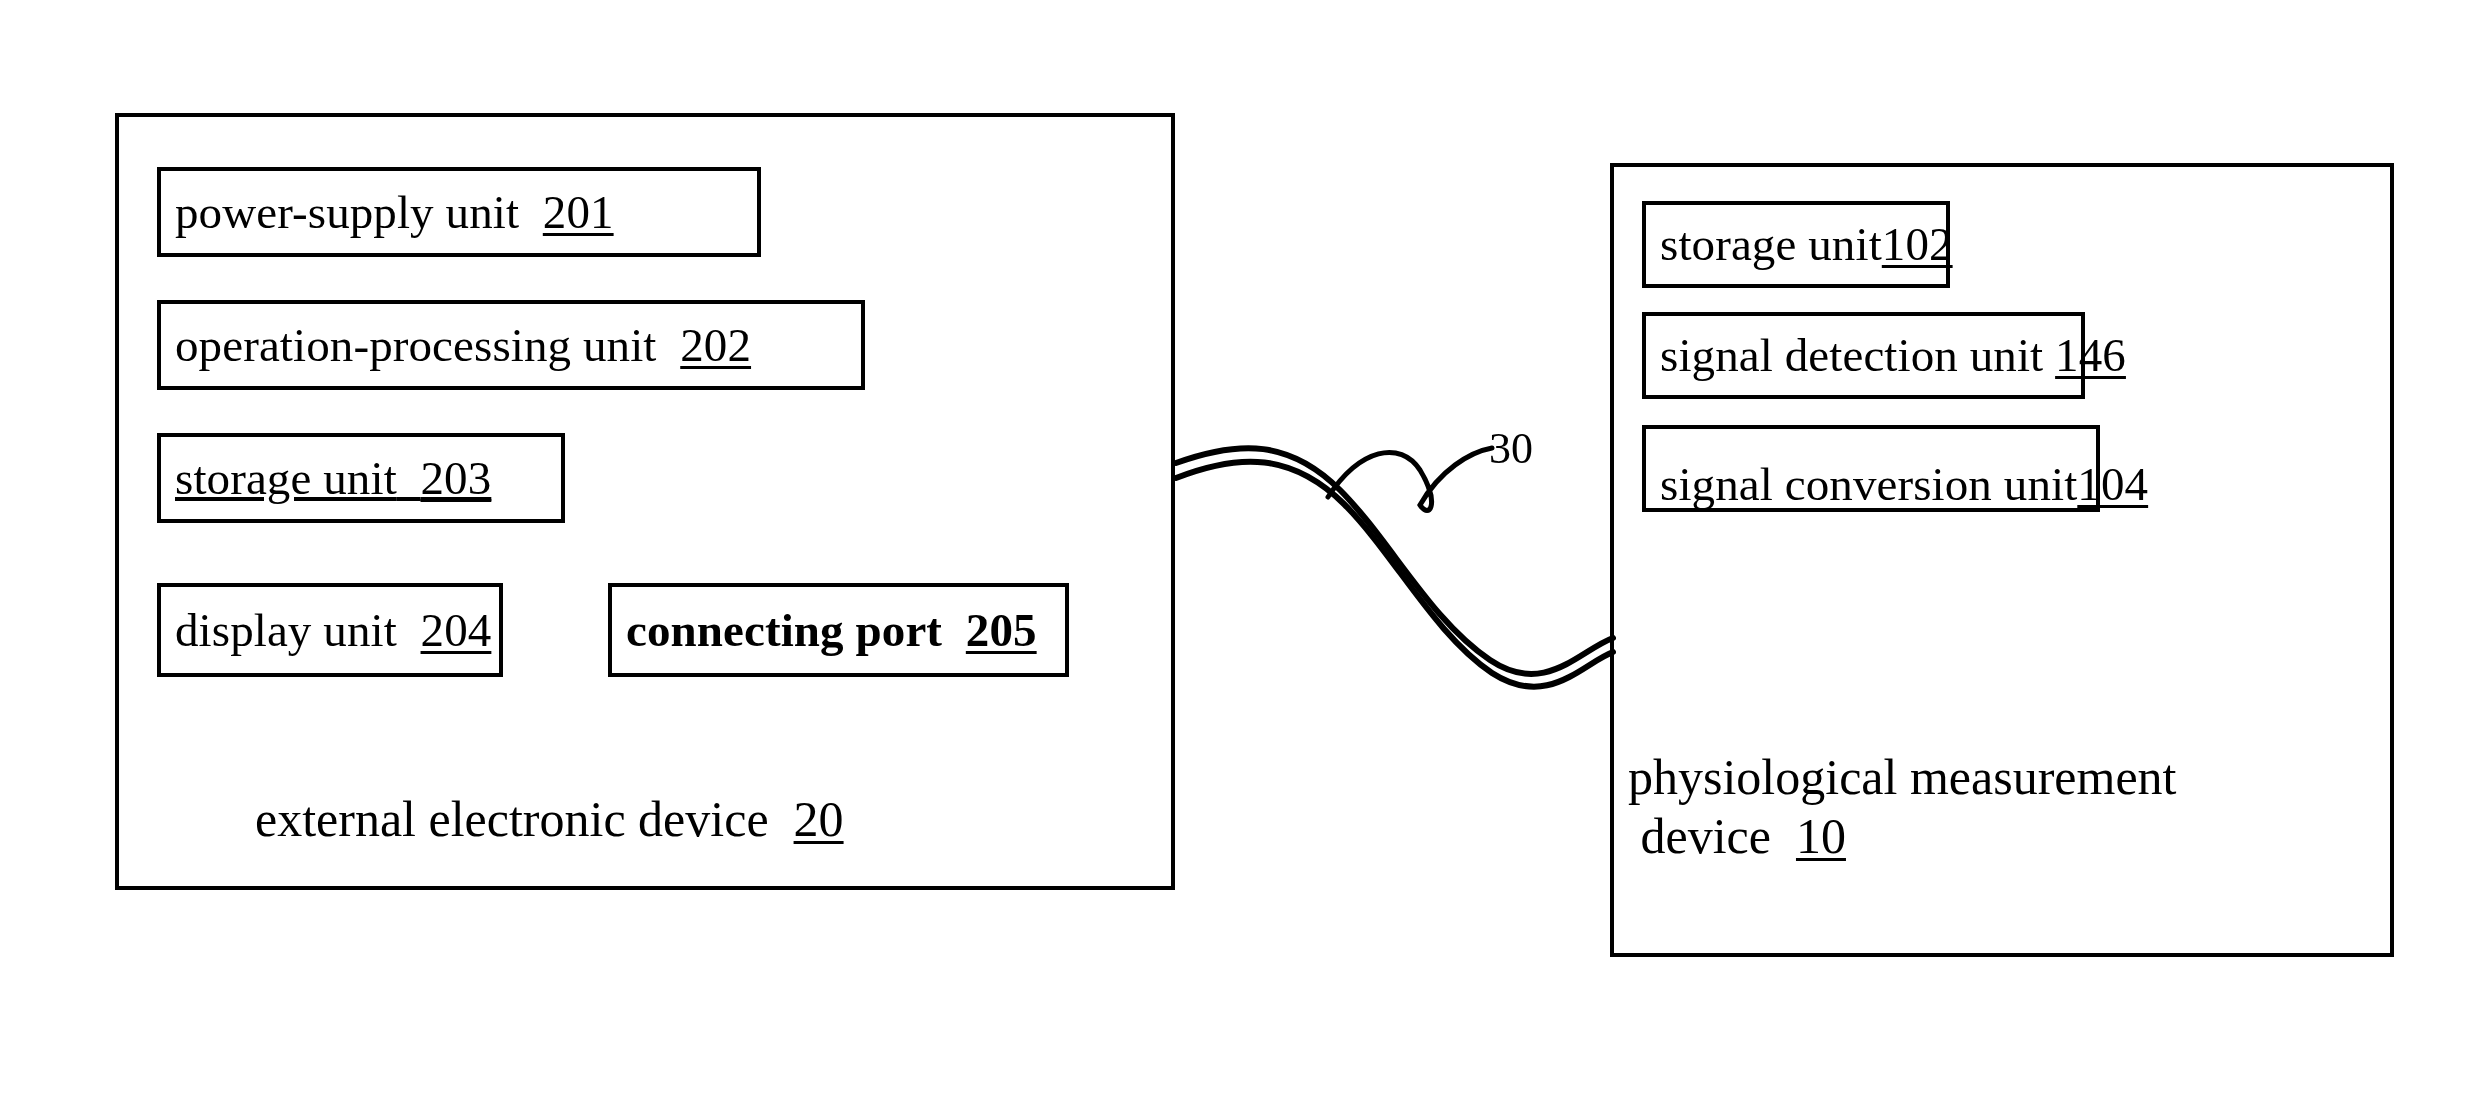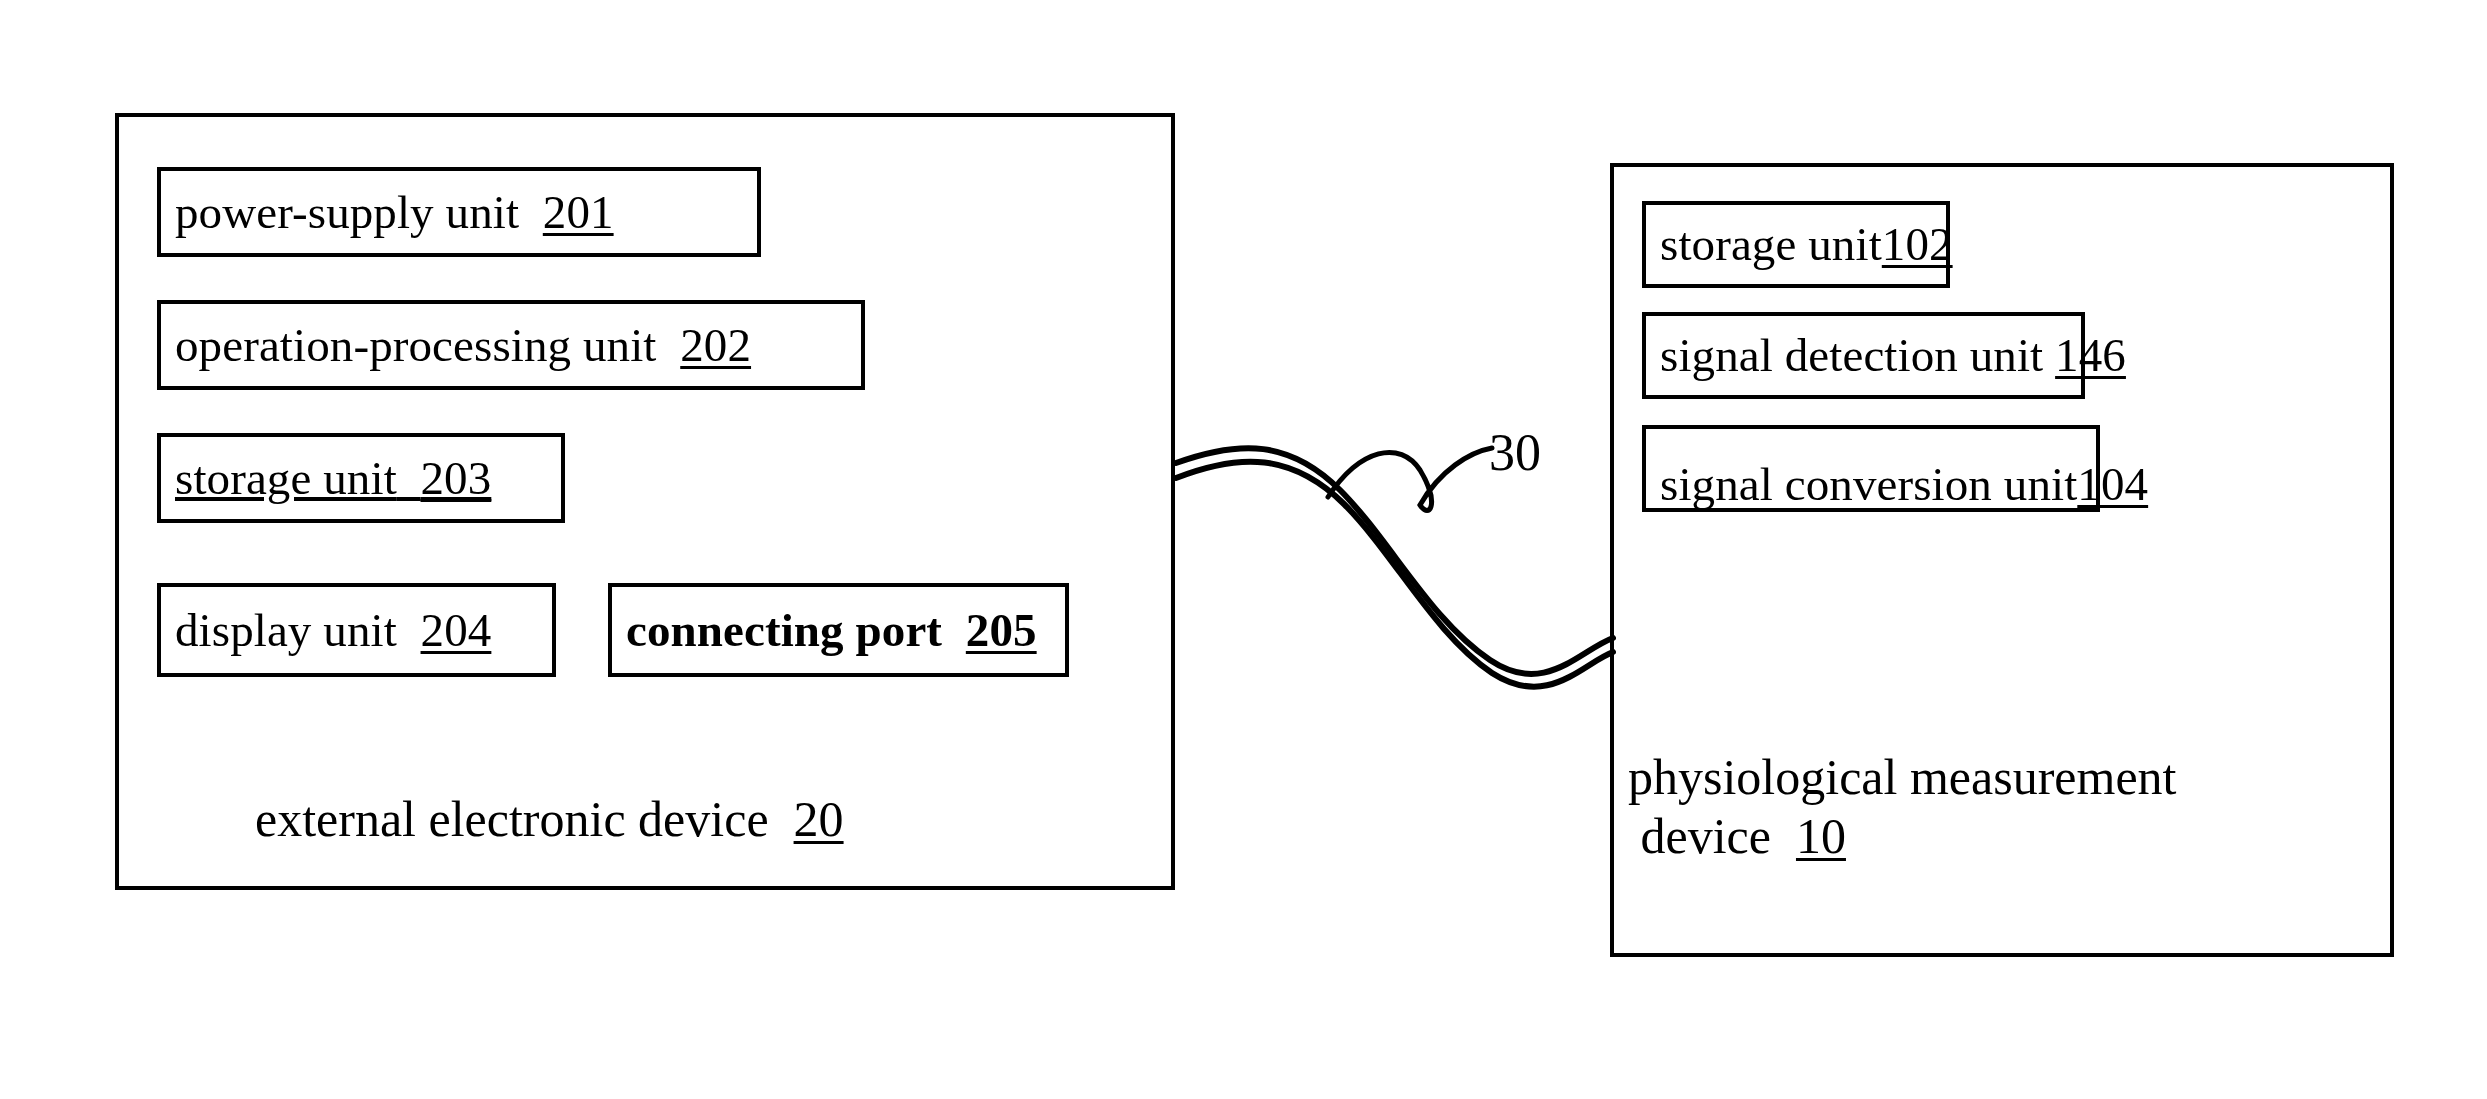--- a/index.html
+++ b/index.html
@@ -96,21 +96,21 @@
     top: 0;
     width: 2487px;
     height: 1099px;
     pointer-events: none;
   }
 
   #cable-ref-label {
     position: absolute;
     left: 1489px;
     top: 427px;
-    font-size: 52px;
+    font-size: 44px;
     line-height: 1;
   }
 </style>
 </head>
 <body>
 
 <div id="figure-root">
 
   <div class="device-panel" id="external-device-panel">
 
@@ -119,21 +119,21 @@
     </div>
 
     <div class="unit-box" style="left:38px; top:183px; width:708px; height:90px;">
       <span class="unit-label"><span>operation-processing unit</span>&nbsp;&nbsp;<span class="ref-num">202</span></span>
     </div>
 
     <div class="unit-box" style="left:38px; top:316px; width:408px; height:90px;text-decoration:underline;">
       <span class="unit-label"><span>storage unit</span>&nbsp;&nbsp;<span class="ref-num">203</span></span>
     </div>
 
-    <div class="unit-box" style="left:38px; top:466px; width:399px; height:94px;">
+    <div class="unit-box" style="left:38px; top:466px; width:346px; height:94px;">
       <span class="unit-label"><span>display unit</span>&nbsp;&nbsp;<span class="ref-num">204</span></span>
     </div>
 
     <div class="unit-box" style="left:489px; top:466px; width:461px; height:94px;font-weight:bold;">
       <span class="unit-label"><span>connecting port</span>&nbsp;&nbsp;<span class="ref-num">205</span></span>
     </div>
   </div>
 
   <div class="panel-caption" id="external-device-caption"><span>external electronic device</span>&nbsp;&nbsp;<span class="ref-num">20</span></div>
 

